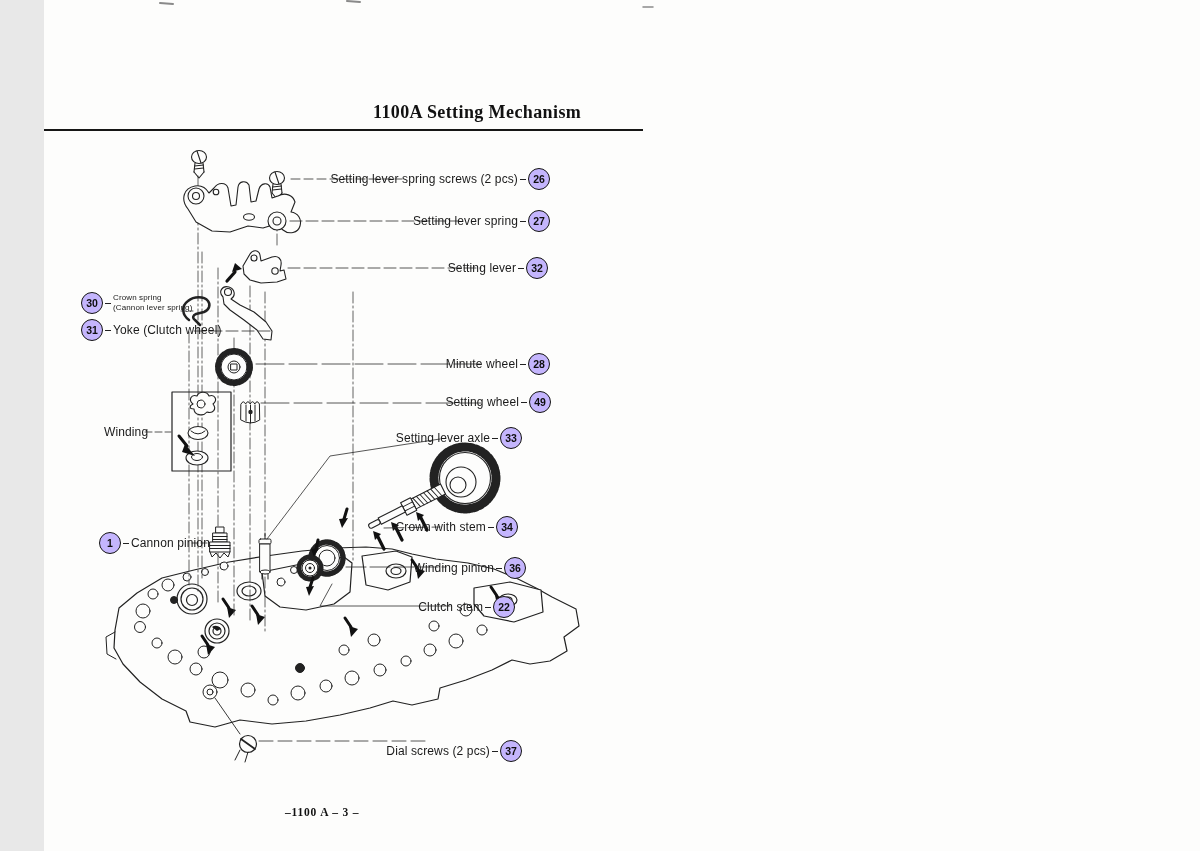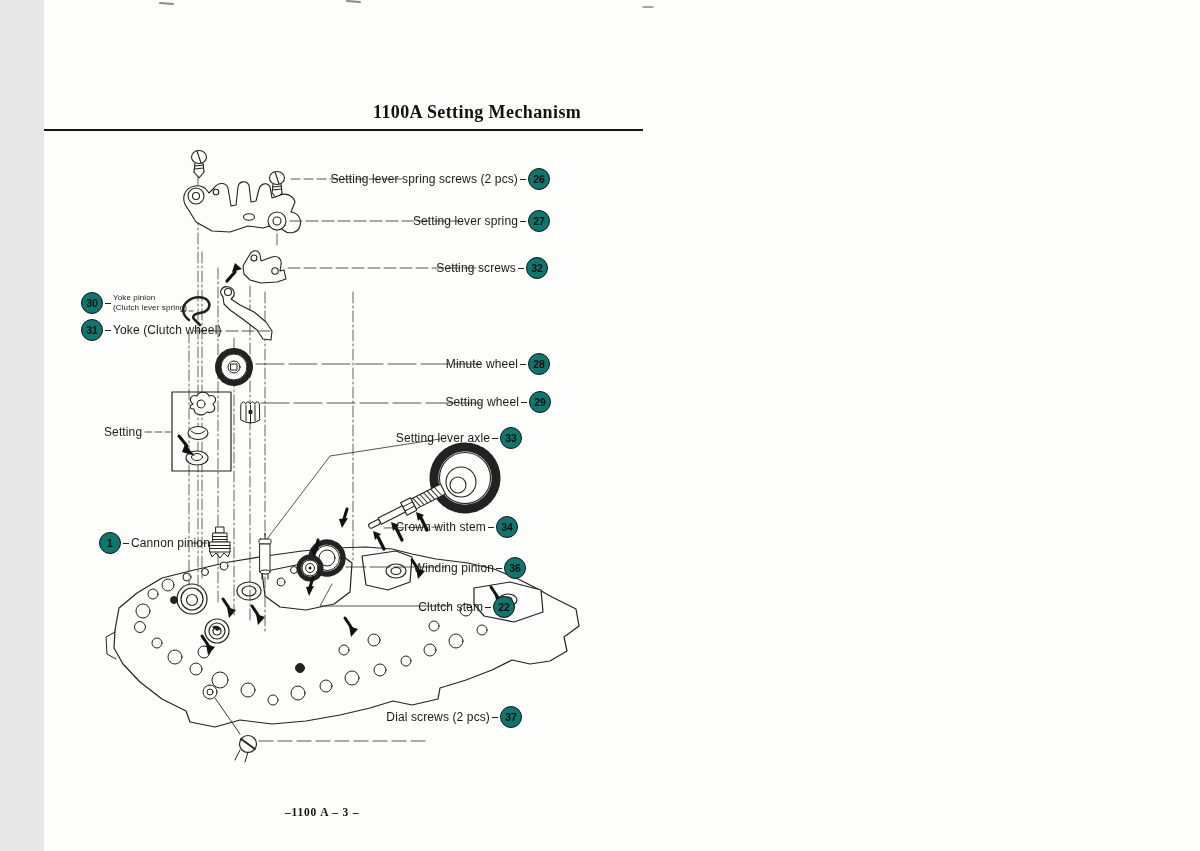--- a/index.html
+++ b/index.html
@@ -18,21 +18,21 @@
     font:bold 11.5px "Liberation Serif",serif;letter-spacing:.8px;color:#111;white-space:nowrap;
   }
   .art{position:absolute;left:0;top:0;}
   .lbl{position:absolute;display:flex;align-items:center;height:22px;white-space:nowrap;}
   .lbl .t{font-size:12px;letter-spacing:.12px;color:#1a1a1a;}
   .lbl .t2{font-size:8px;letter-spacing:.12px;color:#1a1a1a;line-height:10.5px;}
   .lbl .d{width:6px;height:1px;background:#222;margin:0 2px;flex:none;}
   .lbl .c{
     width:20px;height:20px;border:1.8px solid #141414;border-radius:50%;
     display:flex;align-items:center;justify-content:center;flex:none;
-    font-weight:bold;font-size:10.5px;color:#0e0e0e;background:#0f766e;
+    font-weight:bold;font-size:10.5px;color:#0e0e0e;background:#c4b5fd;
   }
 </style>
 </head>
 <body>
 
 <div class="page">
 
   <svg class="art" width="1200" height="851" viewBox="0 0 1200 851" stroke-linecap="round" stroke-linejoin="round">
 
     <g stroke="#8a8a8a">
@@ -313,33 +313,33 @@
     <span class="t">Setting lever spring screws (2 pcs)</span>
     <span class="d"></span>
     <span class="c">26</span>
   </div>
   <div class="lbl" style="right:694px;top:210px">
     <span class="t">Setting lever spring</span>
     <span class="d"></span>
     <span class="c">27</span>
   </div>
   <div class="lbl" style="right:696px;top:257px">
-    <span class="t">Setting screws</span>
+    <span class="t">Setting lever</span>
     <span class="d"></span>
     <span class="c">32</span>
   </div>
   <div class="lbl" style="right:694px;top:353px">
     <span class="t">Minute wheel</span>
     <span class="d"></span>
     <span class="c">28</span>
   </div>
   <div class="lbl" style="right:693px;top:391px">
     <span class="t">Setting wheel</span>
     <span class="d"></span>
-    <span class="c">29</span>
+    <span class="c">49</span>
   </div>
   <div class="lbl" style="right:722px;top:427px">
     <span class="t">Setting lever axle</span>
     <span class="d"></span>
     <span class="c">33</span>
   </div>
   <div class="lbl" style="right:726px;top:516px">
     <span class="t">Crown with stem</span>
     <span class="d"></span>
     <span class="c">34</span>
@@ -347,41 +347,41 @@
   <div class="lbl" style="right:718px;top:557px">
     <span class="t">Winding pinion</span>
     <span class="d"></span>
     <span class="c">36</span>
   </div>
   <div class="lbl" style="right:729px;top:596px">
     <span class="t">Clutch stem</span>
     <span class="d"></span>
     <span class="c">22</span>
   </div>
-  <div class="lbl" style="right:722px;top:706px">
+  <div class="lbl" style="right:722px;top:740px">
     <span class="t">Dial screws (2 pcs)</span>
     <span class="d"></span>
     <span class="c">37</span>
   </div>
 
   <div class="lbl" style="left:37px;top:292px">
     <span class="c">30</span>
     <span class="d"></span>
     <div class="t2">
-      <div>Yoke pinion</div>
-      <div>(Clutch lever spring)</div>
+      <div>Crown spring</div>
+      <div>(Cannon lever spring)</div>
     </div>
   </div>
   <div class="lbl" style="left:37px;top:319px">
     <span class="c">31</span>
     <span class="d"></span>
     <span class="t">Yoke (Clutch wheel)</span>
   </div>
   <div class="lbl" style="left:60px;top:421px">
-    <span class="t">Setting</span>
+    <span class="t">Winding</span>
   </div>
   <div class="lbl" style="left:55px;top:532px">
     <span class="c">1</span>
     <span class="d"></span>
     <span class="t">Cannon pinion</span>
   </div>
 
 </div>
 
 </body></html>

